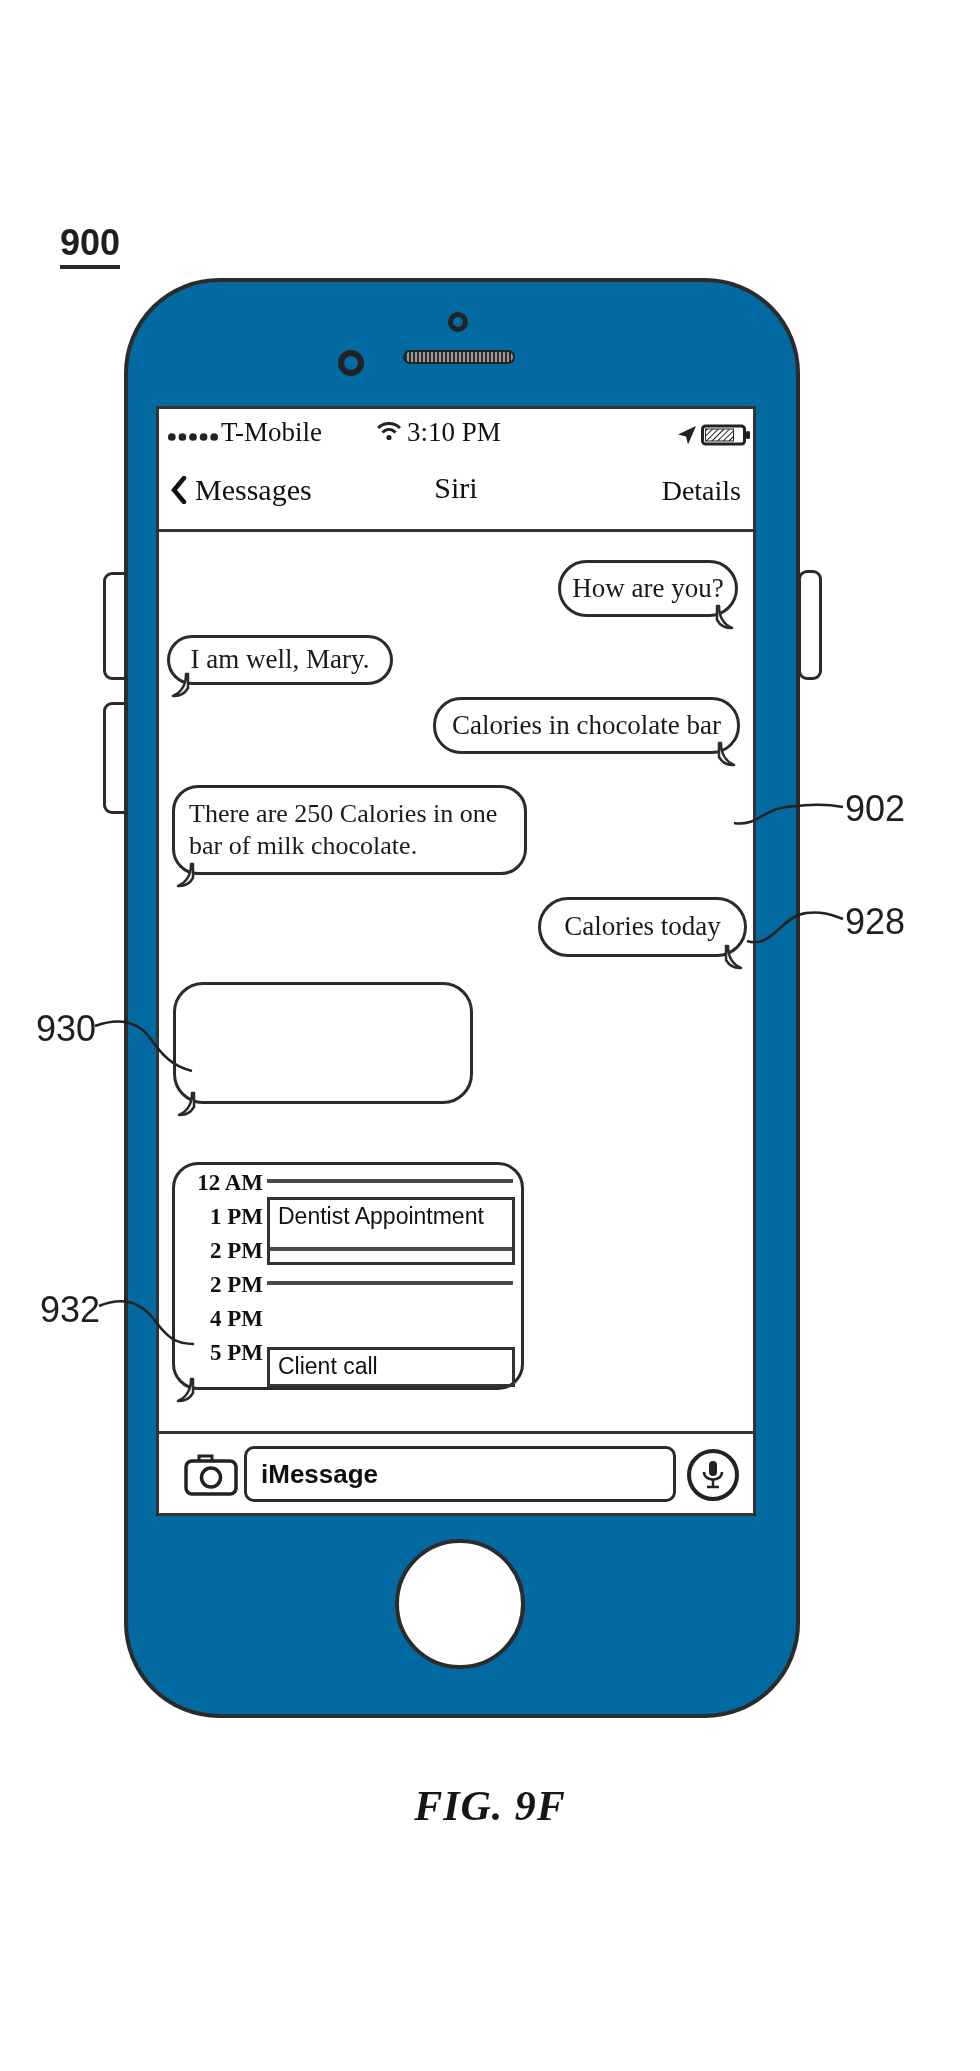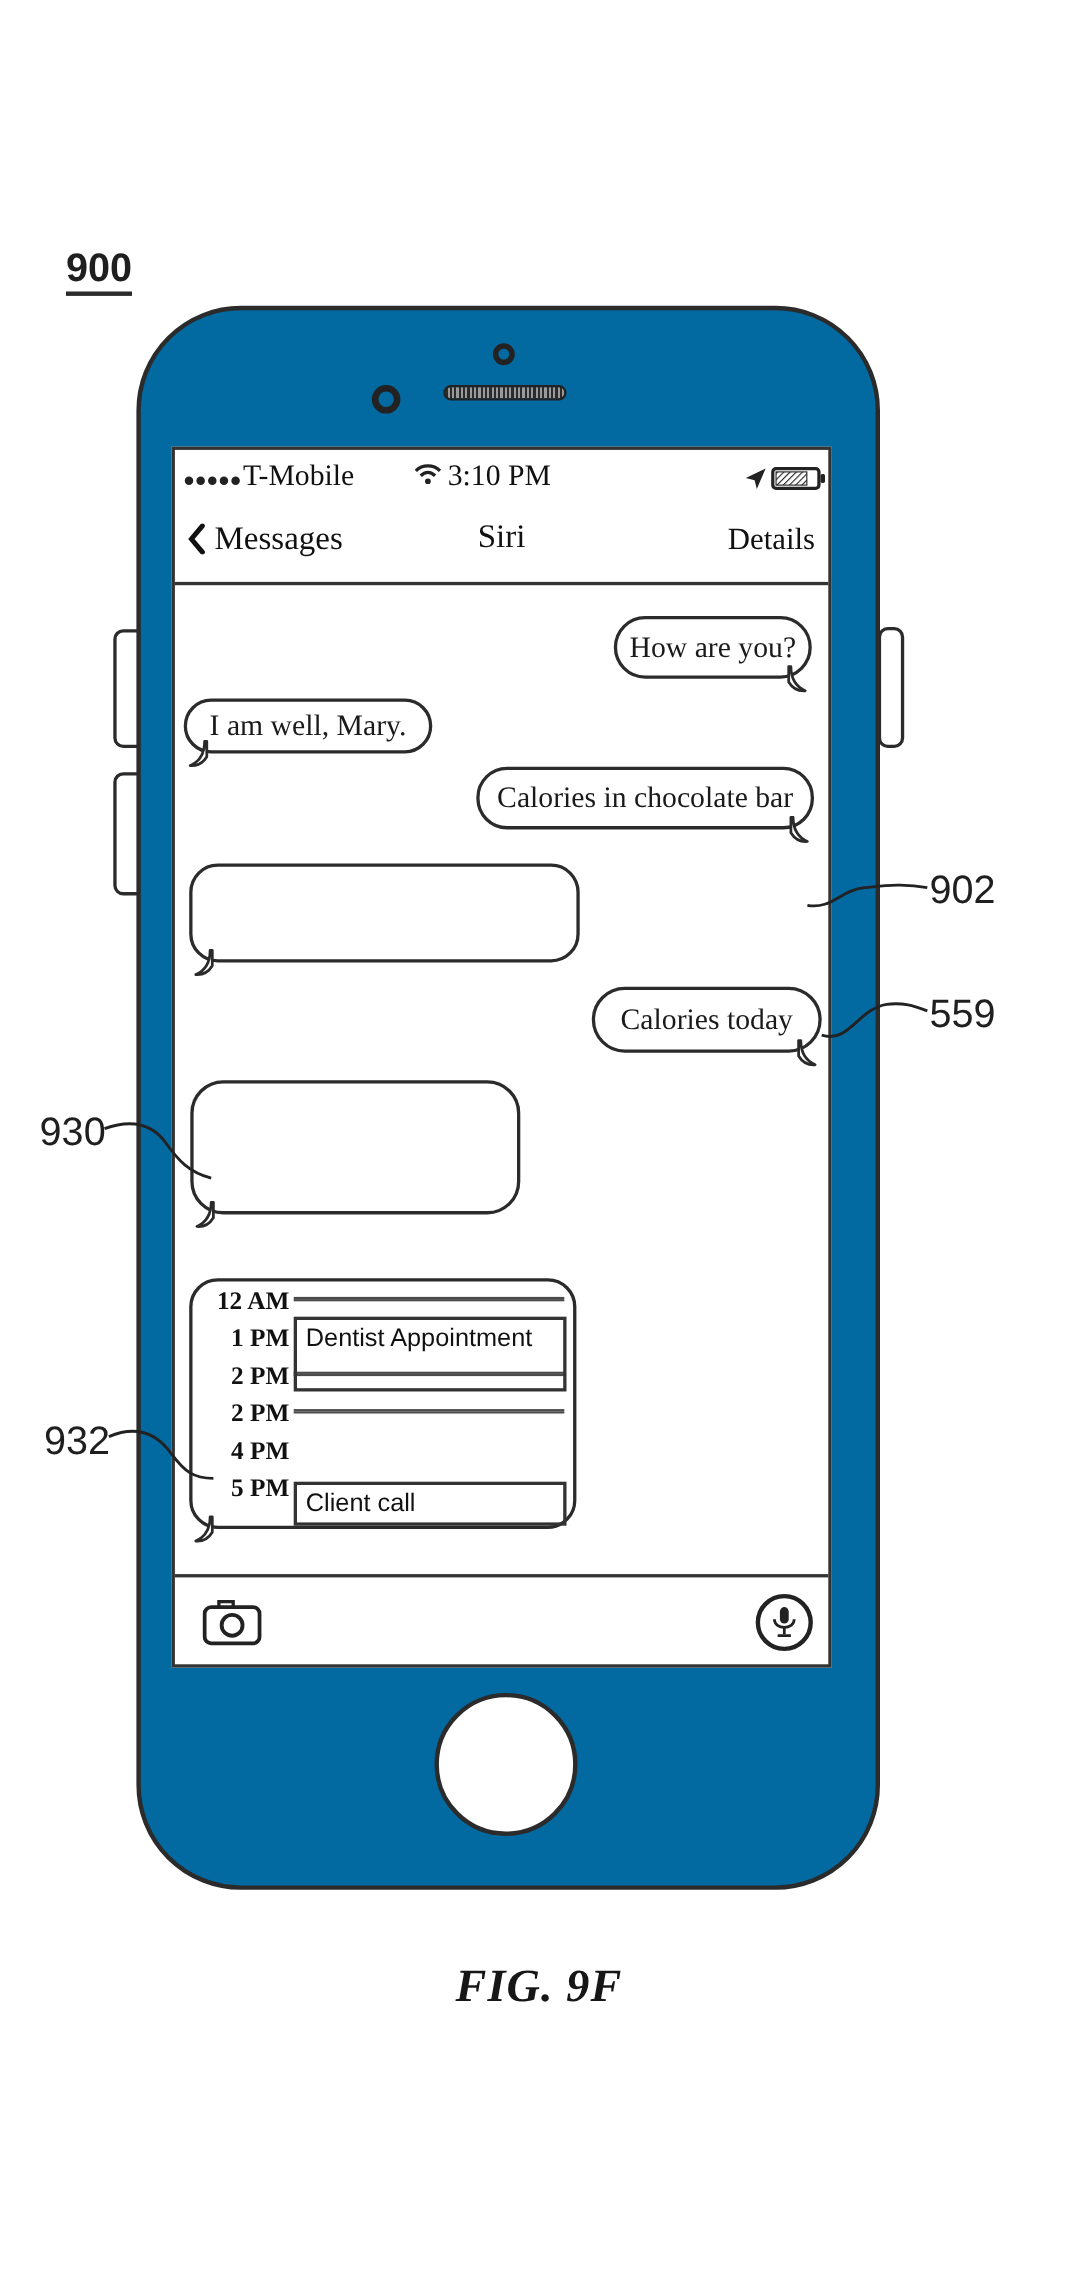--- a/index.html
+++ b/index.html
@@ -144,20 +144,22 @@
       <div class="abs bubble" style="left:274px;top:288px;width:307px;height:57px;border-radius:28px;
             display:flex;align-items:center;justify-content:center;">
         <span class="txt">Calories in chocolate bar</span>
         <svg class="tail r" viewBox="0 0 24 26">
             <path d="M20 2 C20 12 16 20 7 24 C14 24.5 19 21 22 16 L22 2 Z" fill="#fff" stroke="#2b2b2b" stroke-width="2.5" stroke-linejoin="round"></path>
           </svg>
       </div>
 
       <div class="abs bubble" style="left:13px;top:376px;width:355px;height:90px;border-radius:26px;
             font-size:26px;padding:8px 14px;display:flex;align-items:center;">
+        <span class="txt">There are 250 Calories in one
+bar of milk chocolate.</span>
         <svg class="tail l" viewBox="0 0 24 26">
             <path d="M20 2 C20 12 16 20 7 24 C14 24.5 19 21 22 16 L22 2 Z" fill="#fff" stroke="#2b2b2b" stroke-width="2.5" stroke-linejoin="round"></path>
           </svg>
       </div>
 
       <div class="abs bubble" style="left:379px;top:488px;width:209px;height:60px;border-radius:30px;
             display:flex;align-items:center;justify-content:center;">
         <span class="txt">Calories today</span>
         <svg class="tail r" viewBox="0 0 24 26">
             <path d="M20 2 C20 12 16 20 7 24 C14 24.5 19 21 22 16 L22 2 Z" fill="#fff" stroke="#2b2b2b" stroke-width="2.5" stroke-linejoin="round"></path>
@@ -192,20 +194,23 @@
       </div>
 
       <div class="abs composer-divider"></div>
       <div class="abs" style="left:25px;top:1044px;">
         <svg width="54" height="44" viewBox="0 0 54 44">
           <path d="M15 8 L15 3 L28 3 L28 8" fill="none" stroke="#222" stroke-width="3"></path>
           <rect x="2" y="8" width="50" height="33" rx="6" fill="none" stroke="#222" stroke-width="3.5"></rect>
           <circle cx="27" cy="24.5" r="9.5" fill="none" stroke="#222" stroke-width="3.5"></circle>
         </svg>
       </div>
+      <div class="abs imessage-field">
+        <span>iMessage</span>
+      </div>
       <div class="abs mic-circle">
         <span>
           <svg width="22" height="30" viewBox="0 0 22 30">
             <rect x="7" y="1" width="8" height="15" rx="4" fill="#222"></rect>
             <path d="M2 12 C2 22 20 22 20 12" fill="none" stroke="#222" stroke-width="2.5"></path>
             <line x1="11" y1="20" x2="11" y2="26" stroke="#222" stroke-width="2.5"></line>
             <line x1="5" y1="27" x2="17" y2="27" stroke="#222" stroke-width="2.5"></line>
           </svg>
         </span>
       </div>
@@ -215,19 +220,19 @@
   </div>
 
   <svg class="abs" style="left:0;top:0;z-index:5;pointer-events:none;" width="980" height="2071" viewBox="0 0 980 2071">
     <path d="M734 823 C756 827 764 809 786 807 C806 805 822 803 843 807" stroke="#222" stroke-width="2.6" fill="none"></path>
     <path d="M747 941 C772 949 780 917 806 913 C822 911 832 915 843 919" stroke="#222" stroke-width="2.6" fill="none"></path>
     <path d="M95 1026 C120 1017 138 1022 150 1038 C162 1055 172 1066 192 1071" stroke="#222" stroke-width="2.6" fill="none"></path>
     <path d="M99 1306 C123 1296 142 1302 156 1322 C168 1338 176 1344 194 1344" stroke="#222" stroke-width="2.6" fill="none"></path>
   </svg>
 
   <div class="abs ref-label" style="left:845px;top:788px;">902</div>
-  <div class="abs ref-label" style="left:845px;top:901px;">559</div>
+  <div class="abs ref-label" style="left:845px;top:901px;">928</div>
   <div class="abs ref-label" style="left:36px;top:1008px;">930</div>
   <div class="abs ref-label" style="left:40px;top:1289px;text-align:right;">932</div>
 
   <div class="abs fig-caption" style="left:0;right:0;top:1782px;text-align:center;">FIG. 9F</div>
 
 </div>
 
 </body></html>

